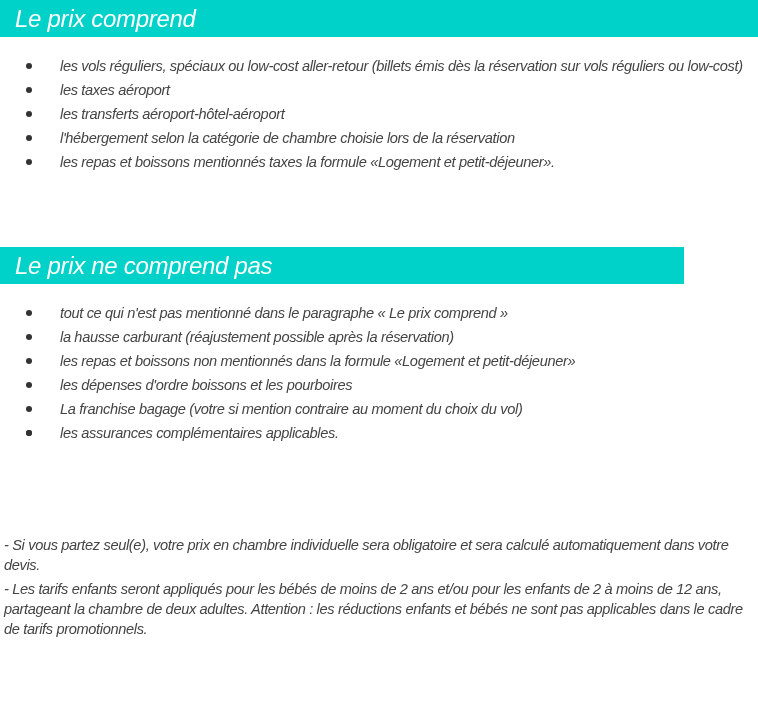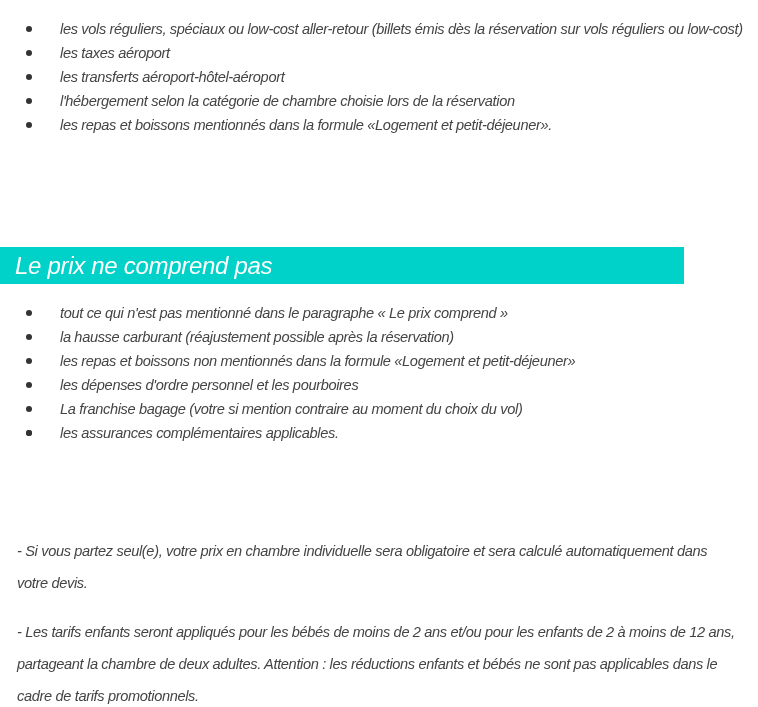--- a/index.html
+++ b/index.html
@@ -37,46 +37,47 @@
     position: absolute;
     left: 26px;
     top: 9px;
     width: 6px; height: 6px;
     border-radius: 50%;
     background: #333333;
   }
   .para {
     font-style: italic;
     font-size: 14.6px;
-    line-height: 32px;
-    margin: 17px;
+    line-height: 20px;
+    margin: 4px;
     padding: 0;
     letter-spacing: -0.35px;
   }
 </style>
 </head>
 <body>
 
 <div style="position:absolute; top:0; left:0; width:758px;">
+  <div class="section-head">Le prix comprend</div>
   <ul class="bullets" style="margin-top:17px;">
     <li><span class="dot"></span><span>les vols réguliers, spéciaux ou low-cost aller-retour (billets émis dès la réservation sur vols réguliers ou low-cost)</span></li>
     <li><span class="dot"></span><span>les taxes aéroport</span></li>
     <li><span class="dot"></span><span>les transferts aéroport-hôtel-aéroport</span></li>
     <li><span class="dot"></span><span>l'hébergement selon la catégorie de chambre choisie lors de la réservation</span></li>
-    <li><span class="dot"></span><span>les repas et boissons mentionnés dans la formule «Logement et petit-déjeuner».</span></li>
+    <li><span class="dot"></span><span>les repas et boissons mentionnés taxes la formule «Logement et petit-déjeuner».</span></li>
   </ul>
 </div>
 
 <div style="position:absolute; top:247px; left:0; width:684px;">
   <div class="section-head">Le prix ne comprend pas</div>
   <ul class="bullets" style="margin-top:17px;">
     <li><span class="dot"></span><span>tout ce qui n'est pas mentionné dans le paragraphe « Le prix comprend »</span></li>
     <li><span class="dot"></span><span>la hausse carburant (réajustement possible après la réservation)</span></li>
     <li><span class="dot"></span><span>les repas et boissons non mentionnés dans la formule «Logement et petit-déjeuner»</span></li>
-    <li><span class="dot"></span><span>les dépenses d'ordre personnel et les pourboires</span></li>
+    <li><span class="dot"></span><span>les dépenses d'ordre boissons et les pourboires</span></li>
     <li><span class="dot"></span><span>La franchise bagage (votre si mention contraire au moment du choix du vol)</span></li>
     <li><span class="dot"></span></li>
     <li><span class="dot"></span><span>les assurances complémentaires applicables.</span></li>
   </ul>
 </div>
 
 <div style="position:absolute; top:518px; left:0; width:758px;">
   <div style="margin-top:17px; width:756px;">
     <p class="para">- Si vous partez seul(e), votre prix en chambre individuelle sera obligatoire et sera calculé automatiquement dans votre devis.</p>
     <p class="para">- Les tarifs enfants seront appliqués pour les bébés de moins de 2 ans et/ou pour les enfants de 2 à moins de 12 ans, partageant la chambre de deux adultes. Attention : les réductions enfants et bébés ne sont pas applicables dans le cadre de tarifs promotionnels.</p>

